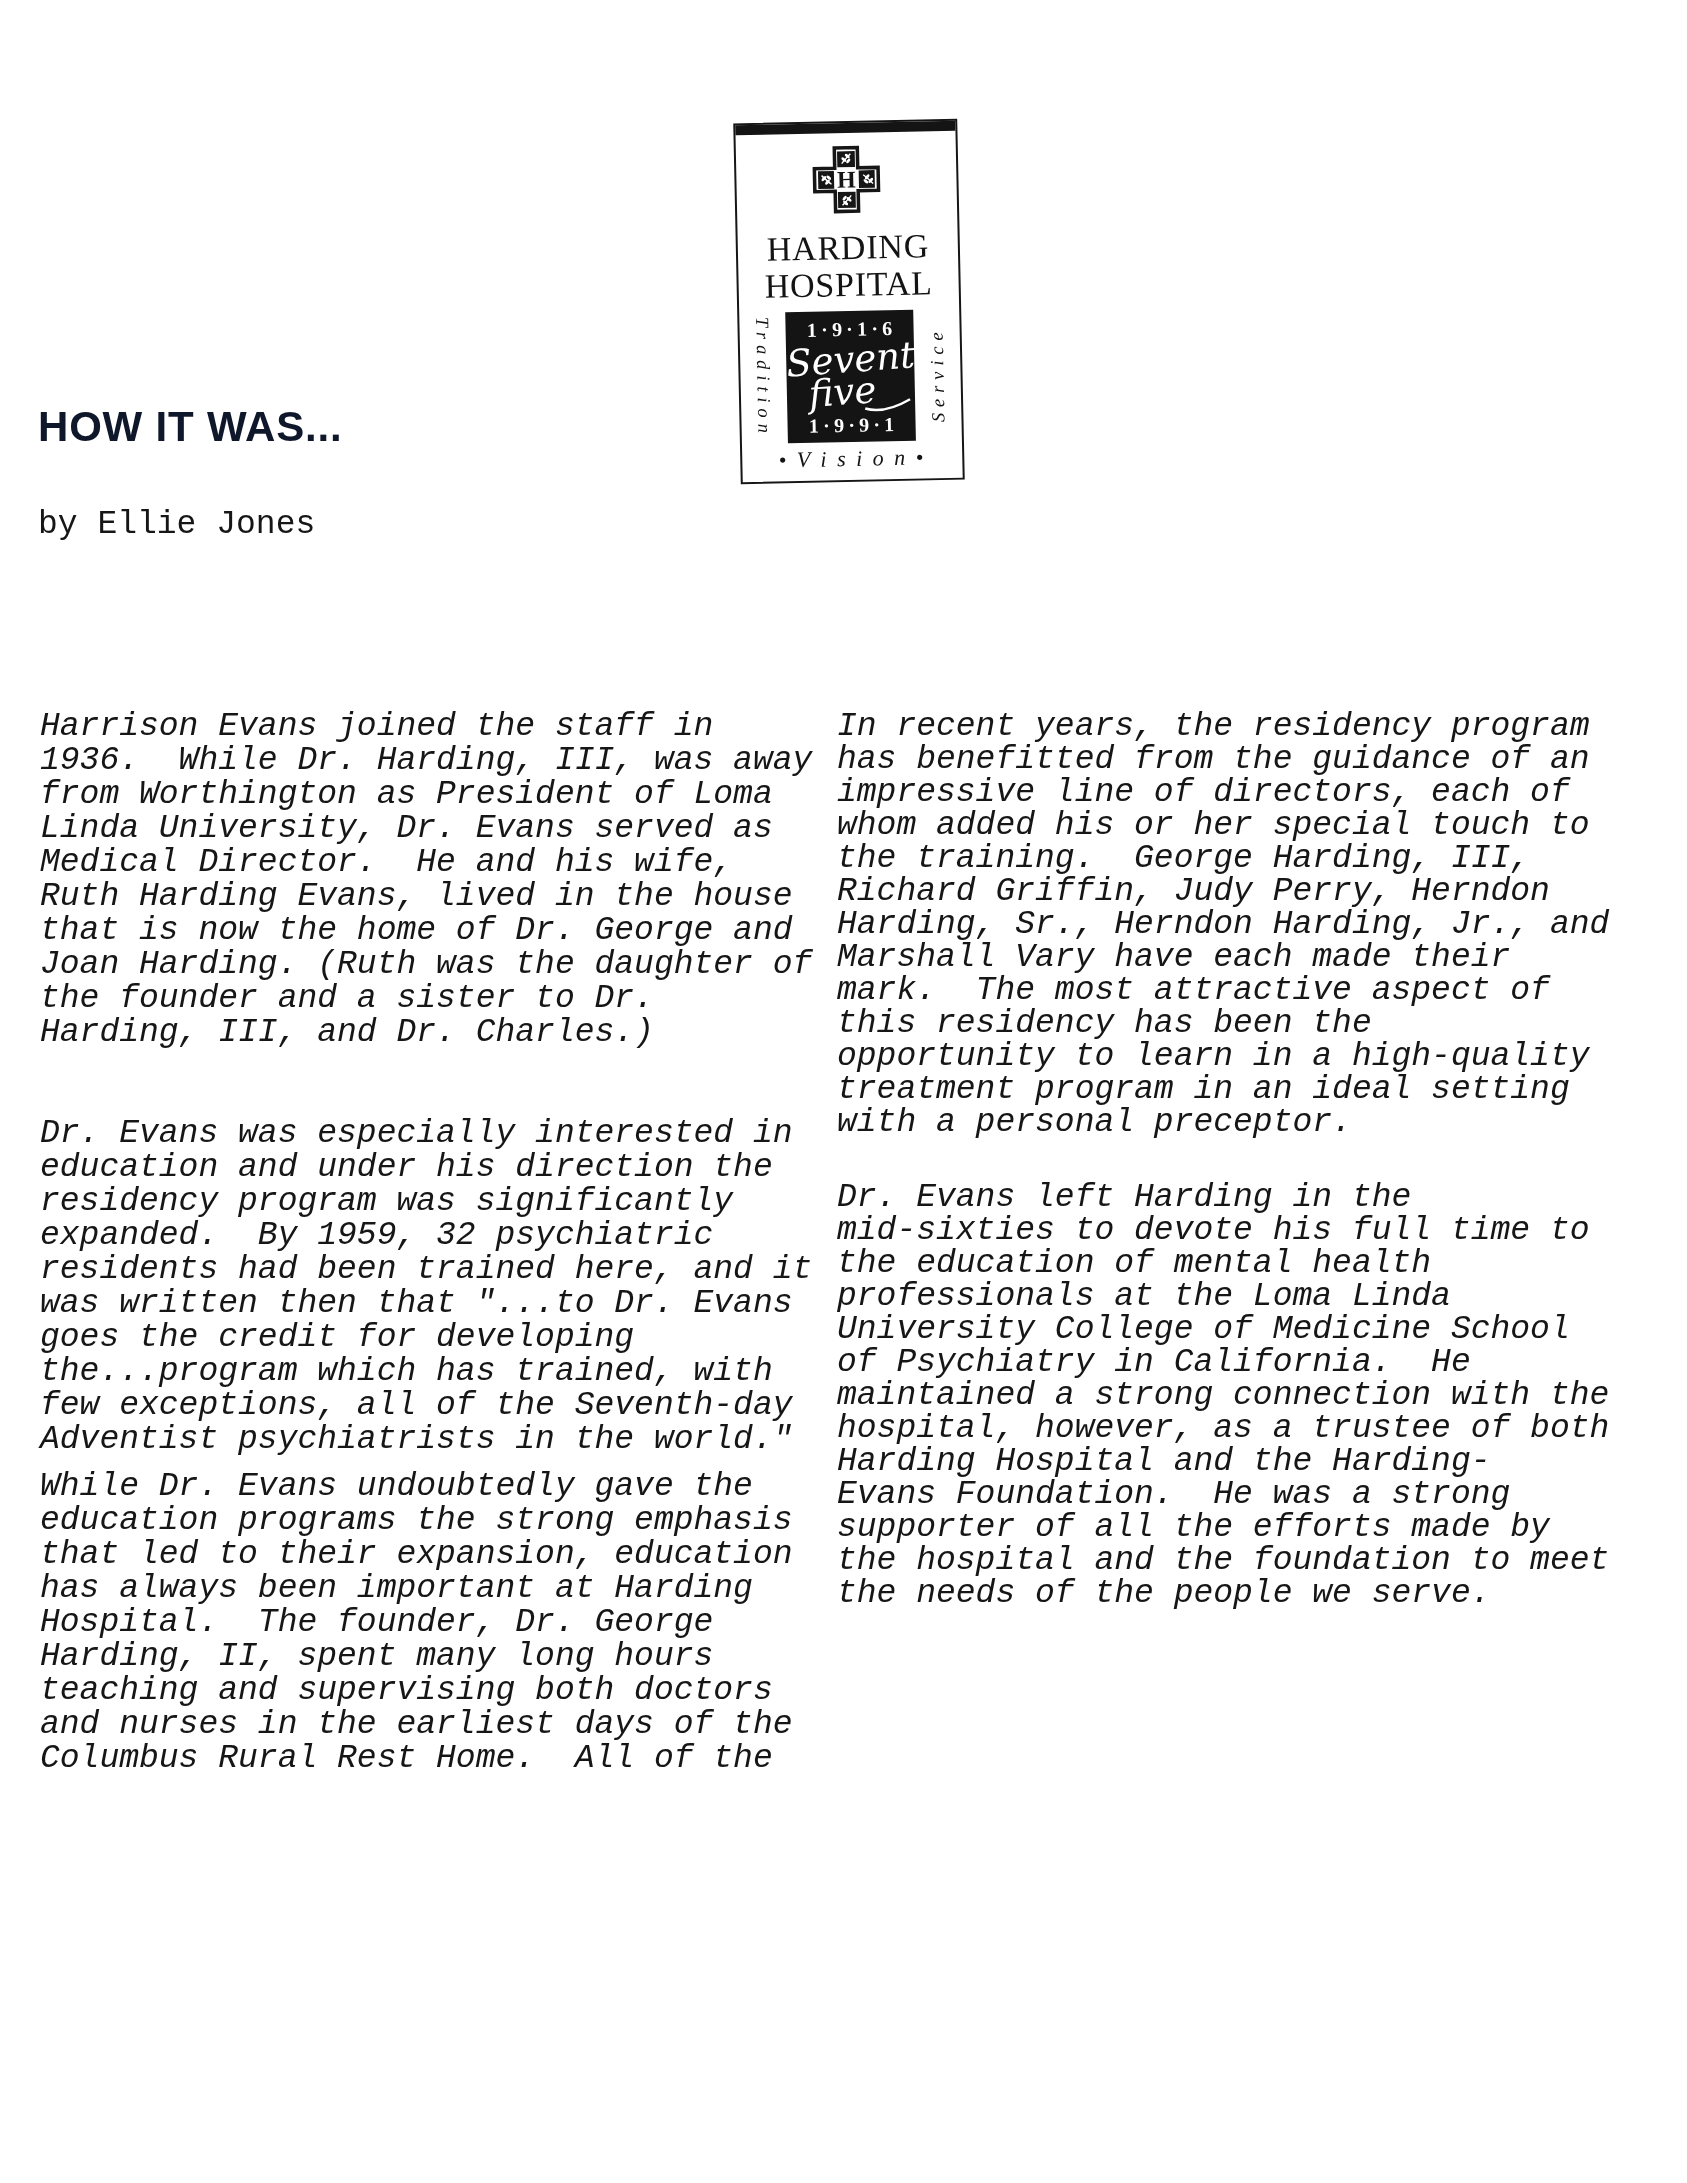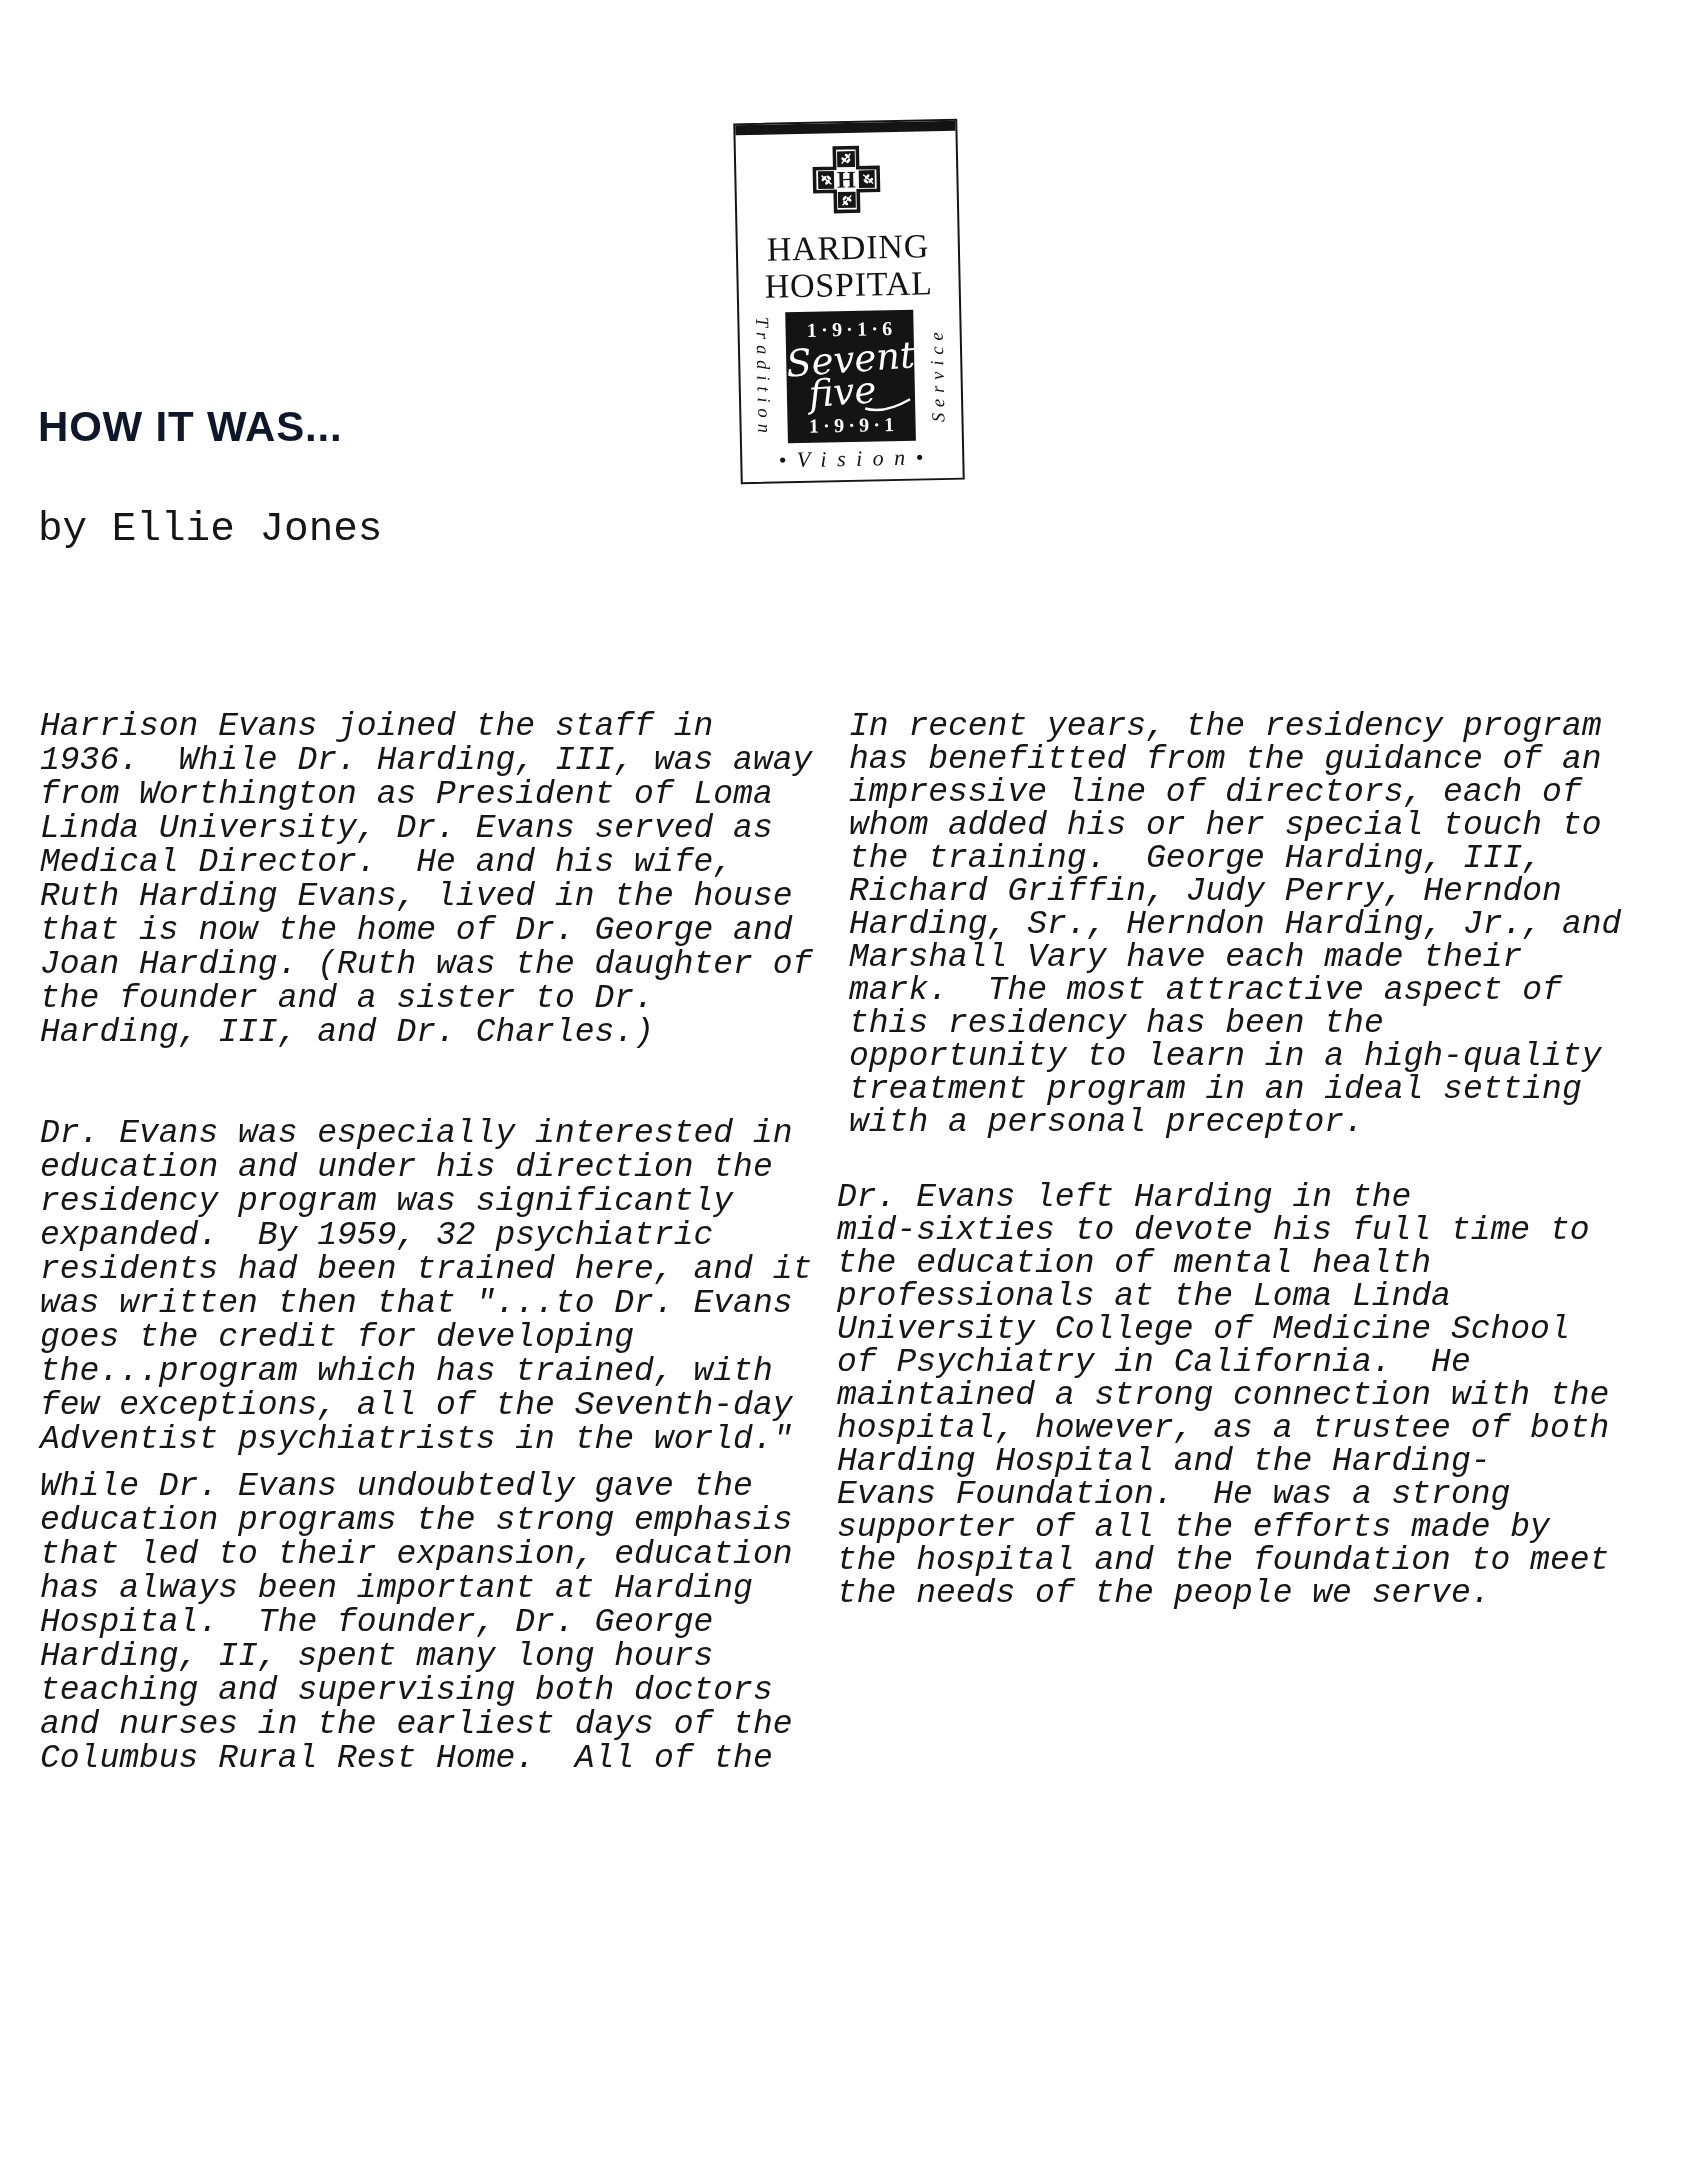--- a/index.html
+++ b/index.html
@@ -27,21 +27,21 @@
     font-size: 42px;
     letter-spacing: 0.8px;
     color: #0f172a;
     white-space: pre;
   }
   .byline {
     position: absolute;
     left: 38px;
     top: 506px;
     font-family: "Liberation Mono", monospace;
-    font-size: 41px;
+    font-size: 33px;
     white-space: pre;
     color: #161616;
   }
 
   
   .column {
     position: absolute;
   }
   .column p {
     margin: 0;
@@ -52,21 +52,21 @@
     font-style: italic;
   }
   .column-left { left: 40px; top: 710px; }
   .column-left p { line-height: 34px; }
   .column-left p.p1 { margin-bottom: 67px; }
   .column-left p.p2 { margin-bottom: 13px; }
 
   .column-right { left: 837px; top: 710px; }
   .column-right p { line-height: 33px; }
   .column-right p.p1 { margin-bottom: 39px; }
-  .column-right p.p2 { margin-bottom: 42px; margin-left: 12px; }
+  .column-right p.p2 { margin-bottom: 42px; }
 
   
   .logo-box {
     position: absolute;
     left: 737px;
     top: 121px;
     width: 224px;
     height: 361px;
     background: #ffffff;
     border: 2.5px solid #161616;

